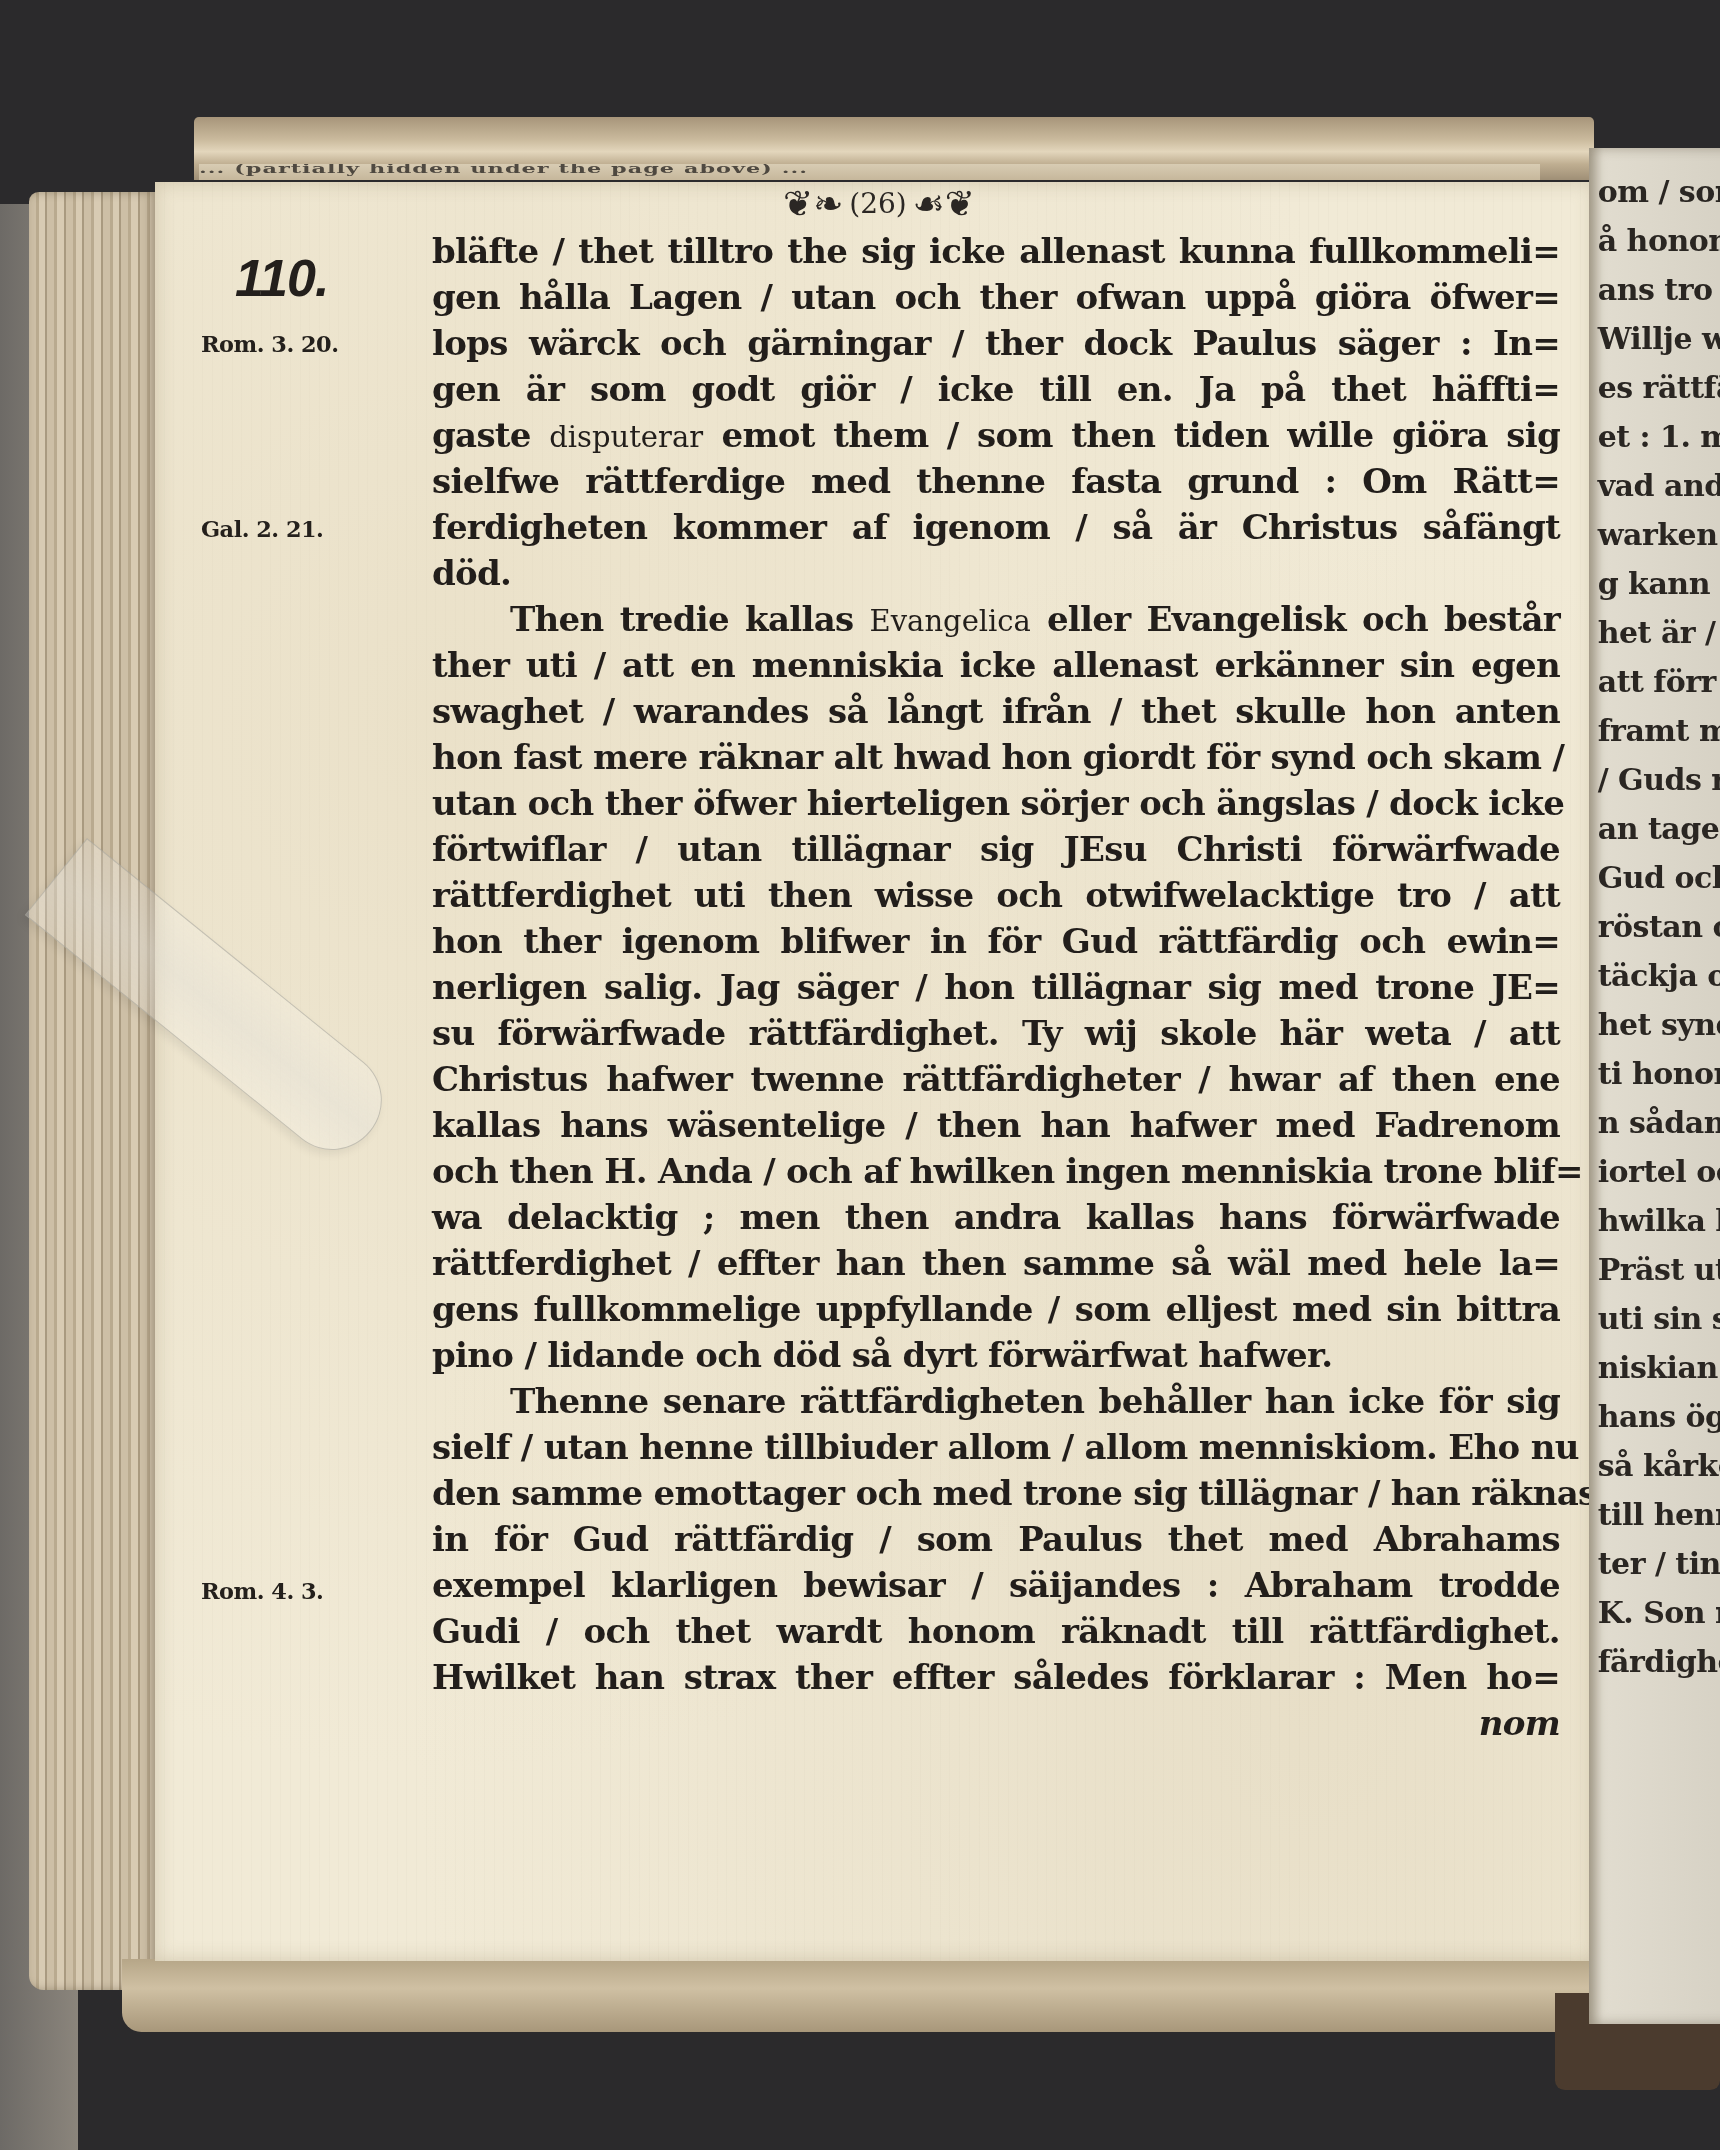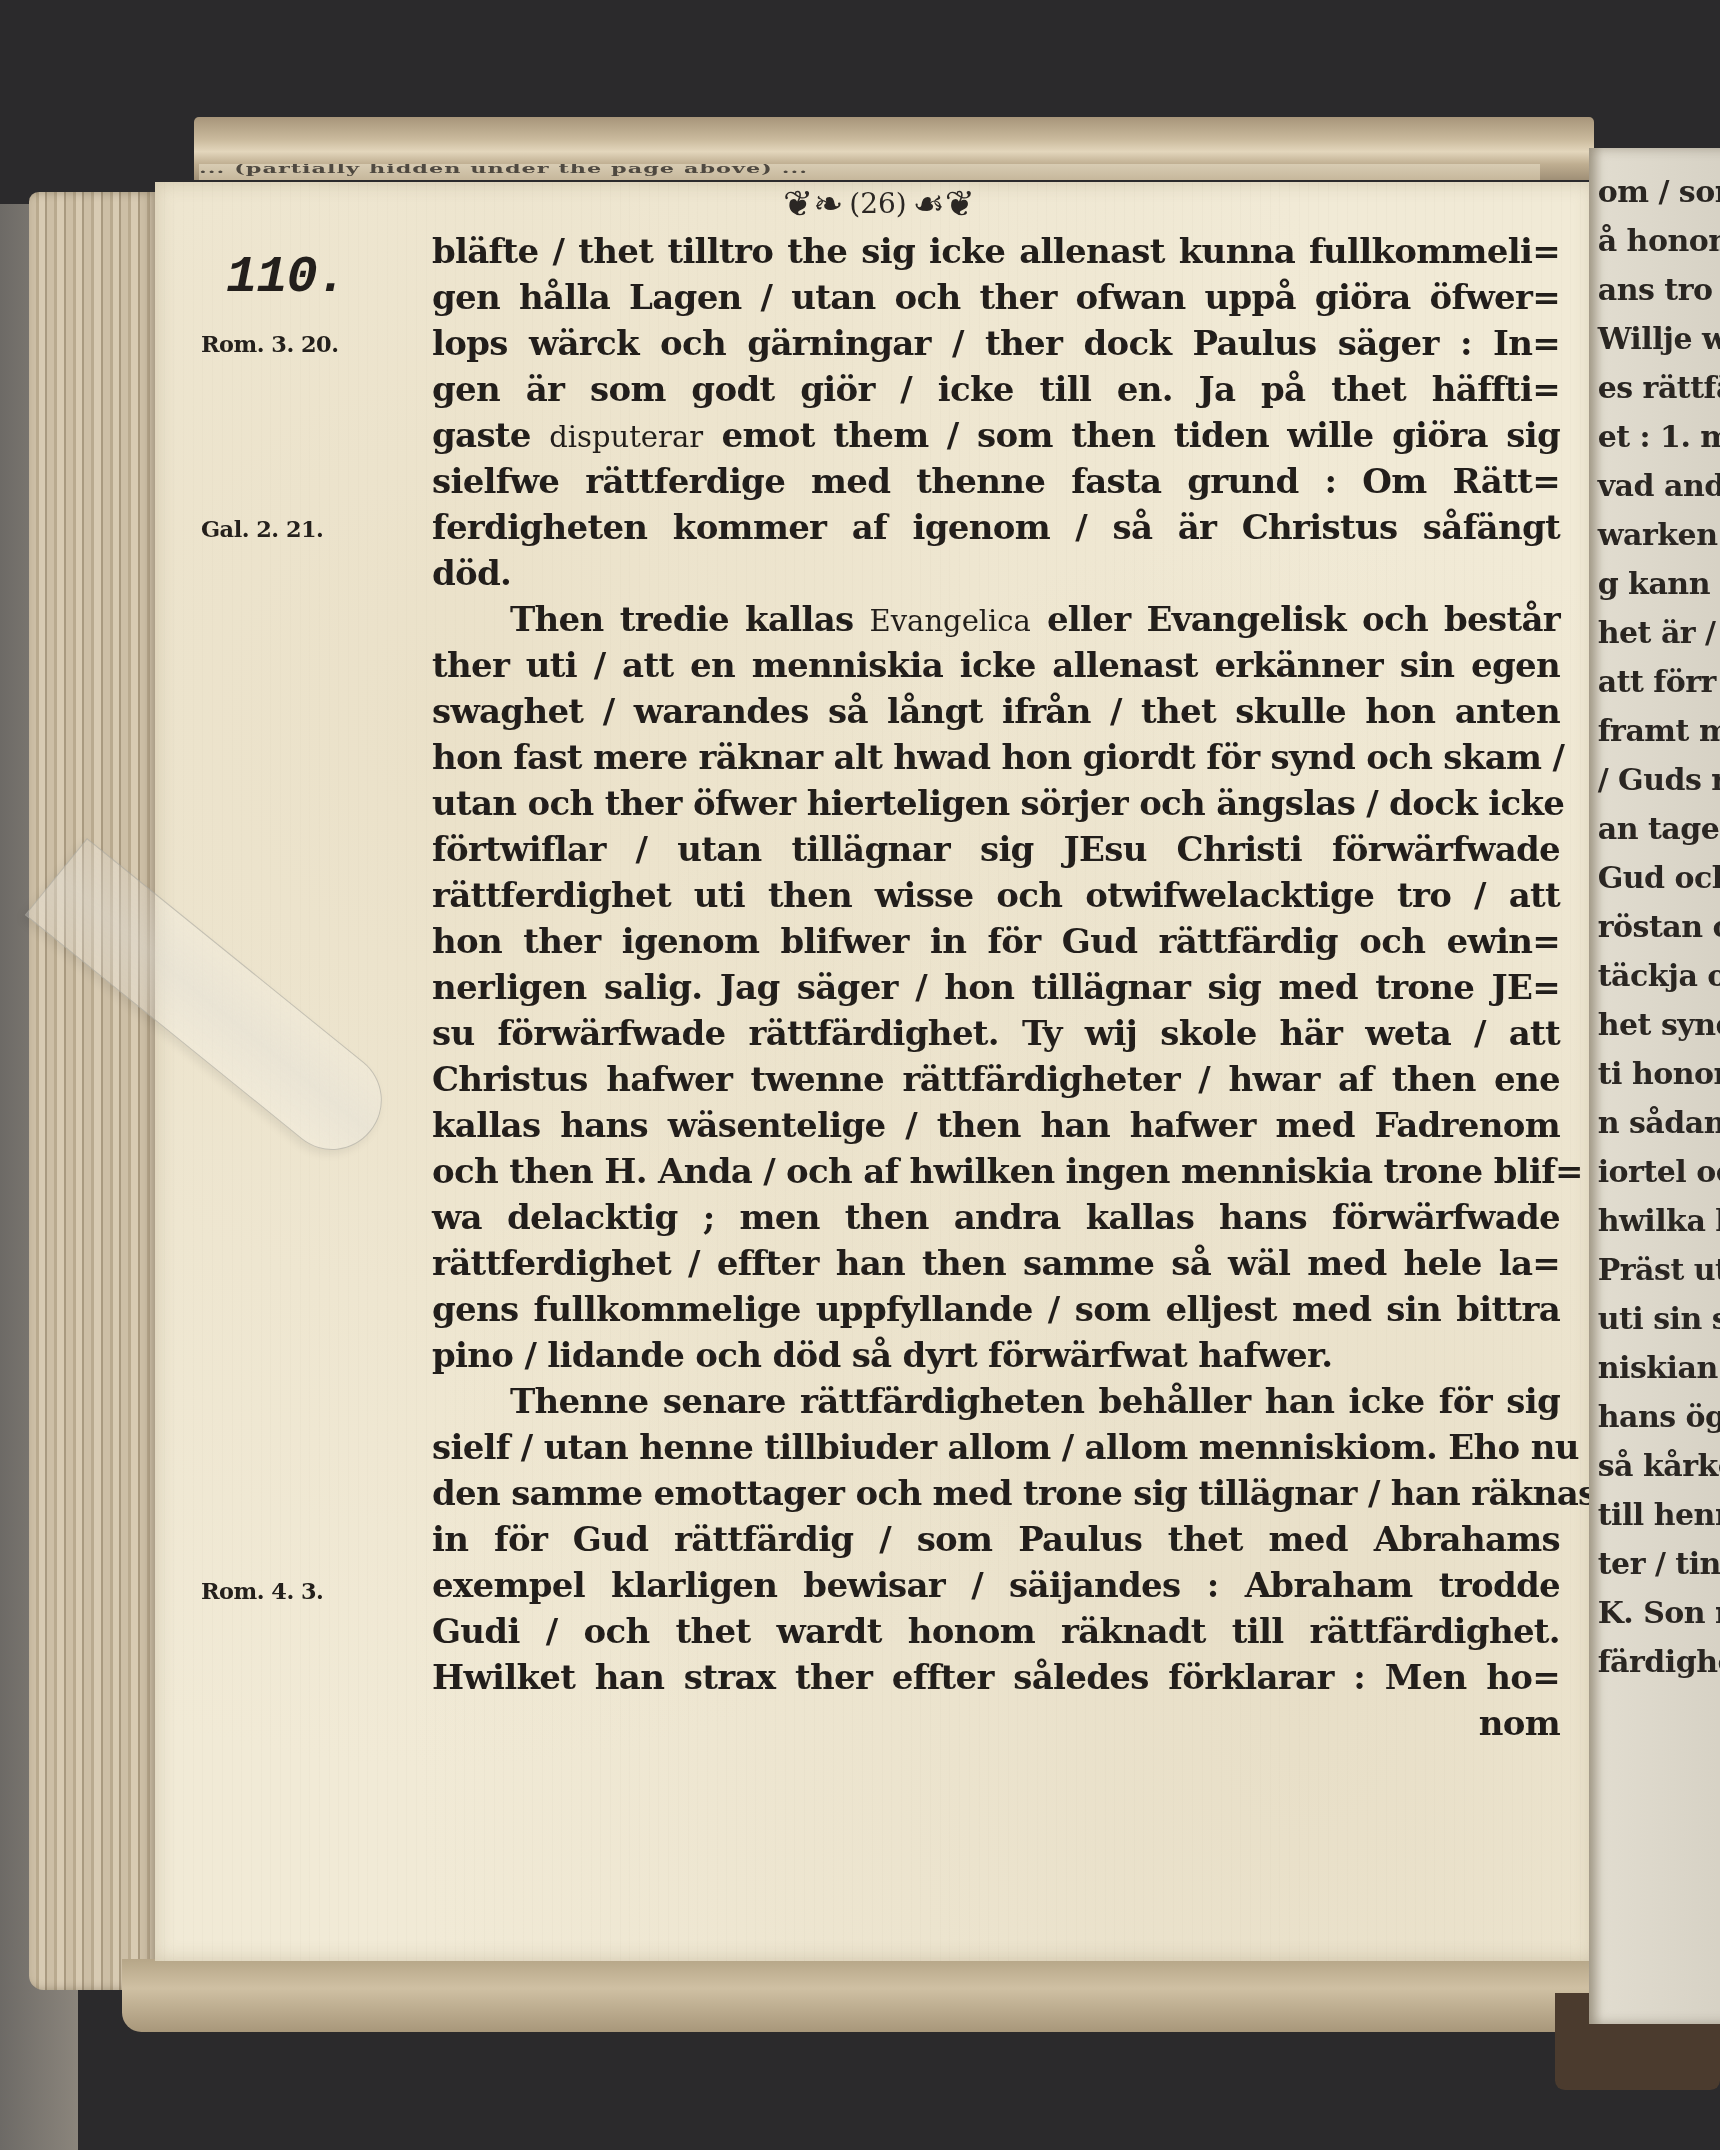--- a/index.html
+++ b/index.html
@@ -52,37 +52,37 @@
   .header-ornament {
     position: absolute; left: 486px; top: -4.9px; width: 476px; height: 53px;
     display: flex; align-items: center; justify-content: center; gap: 5.8px;
     color: #2b2724;
   }
   .ornament { font-size: 36px; line-height: 1; }
   .page-number {
     font-size: 28px; font-family: "DejaVu Serif", serif; font-weight: normal;
   }
   .folio-handwritten {
-    position: absolute; left: 71px; top: 66px;
-    font-family: Liberation Mono, monospace; font-style: italic; font-weight: bold;
+    position: absolute; left: 80px; top: 66px;
+    font-family: Liberation Sans, sans-serif; font-style: italic; font-weight: bold;
     font-size: 52px; color: #231f1c; letter-spacing: -1px;
   }
   .text-block {
     position: absolute; left: 277px; top: 46px; width: 1128px;
     color: #221e1b;
   }
   .line {
     height: 46px; line-height: 46px; font-size: 34px;
     font-family: "DejaVu Serif", serif; font-weight: bold;
     white-space: nowrap; text-align: justify; text-align-last: justify;
     letter-spacing: -0.7px; transform-origin: left center;
   }
   .line.indent { padding-left: 78px; }
   .line.last { text-align-last: left; }
-  .line.right { text-align: right; text-align-last: right; }
+  .line.right { text-align: right; text-align-last: right; font-style: italic; }
   .line .antiqua { font-weight: normal; font-size: 29px; letter-spacing: 0; }
   .margin-note {
     position: absolute; font-family: "DejaVu Serif", serif; font-weight: bold;
     font-size: 22.4px; color: #24201c; letter-spacing: -0.5px; white-space: nowrap;
   }
   
   .facing-page {
     position: absolute; left: 1589px; top: 148px; width: 141px; height: 1876px;
     background: linear-gradient(90deg, #cfc8b8 0%, #e1dccf 10%, #d6d1c4 100%);
     box-shadow: inset 5.8px 0 12px rgba(60,50,30,.35);

